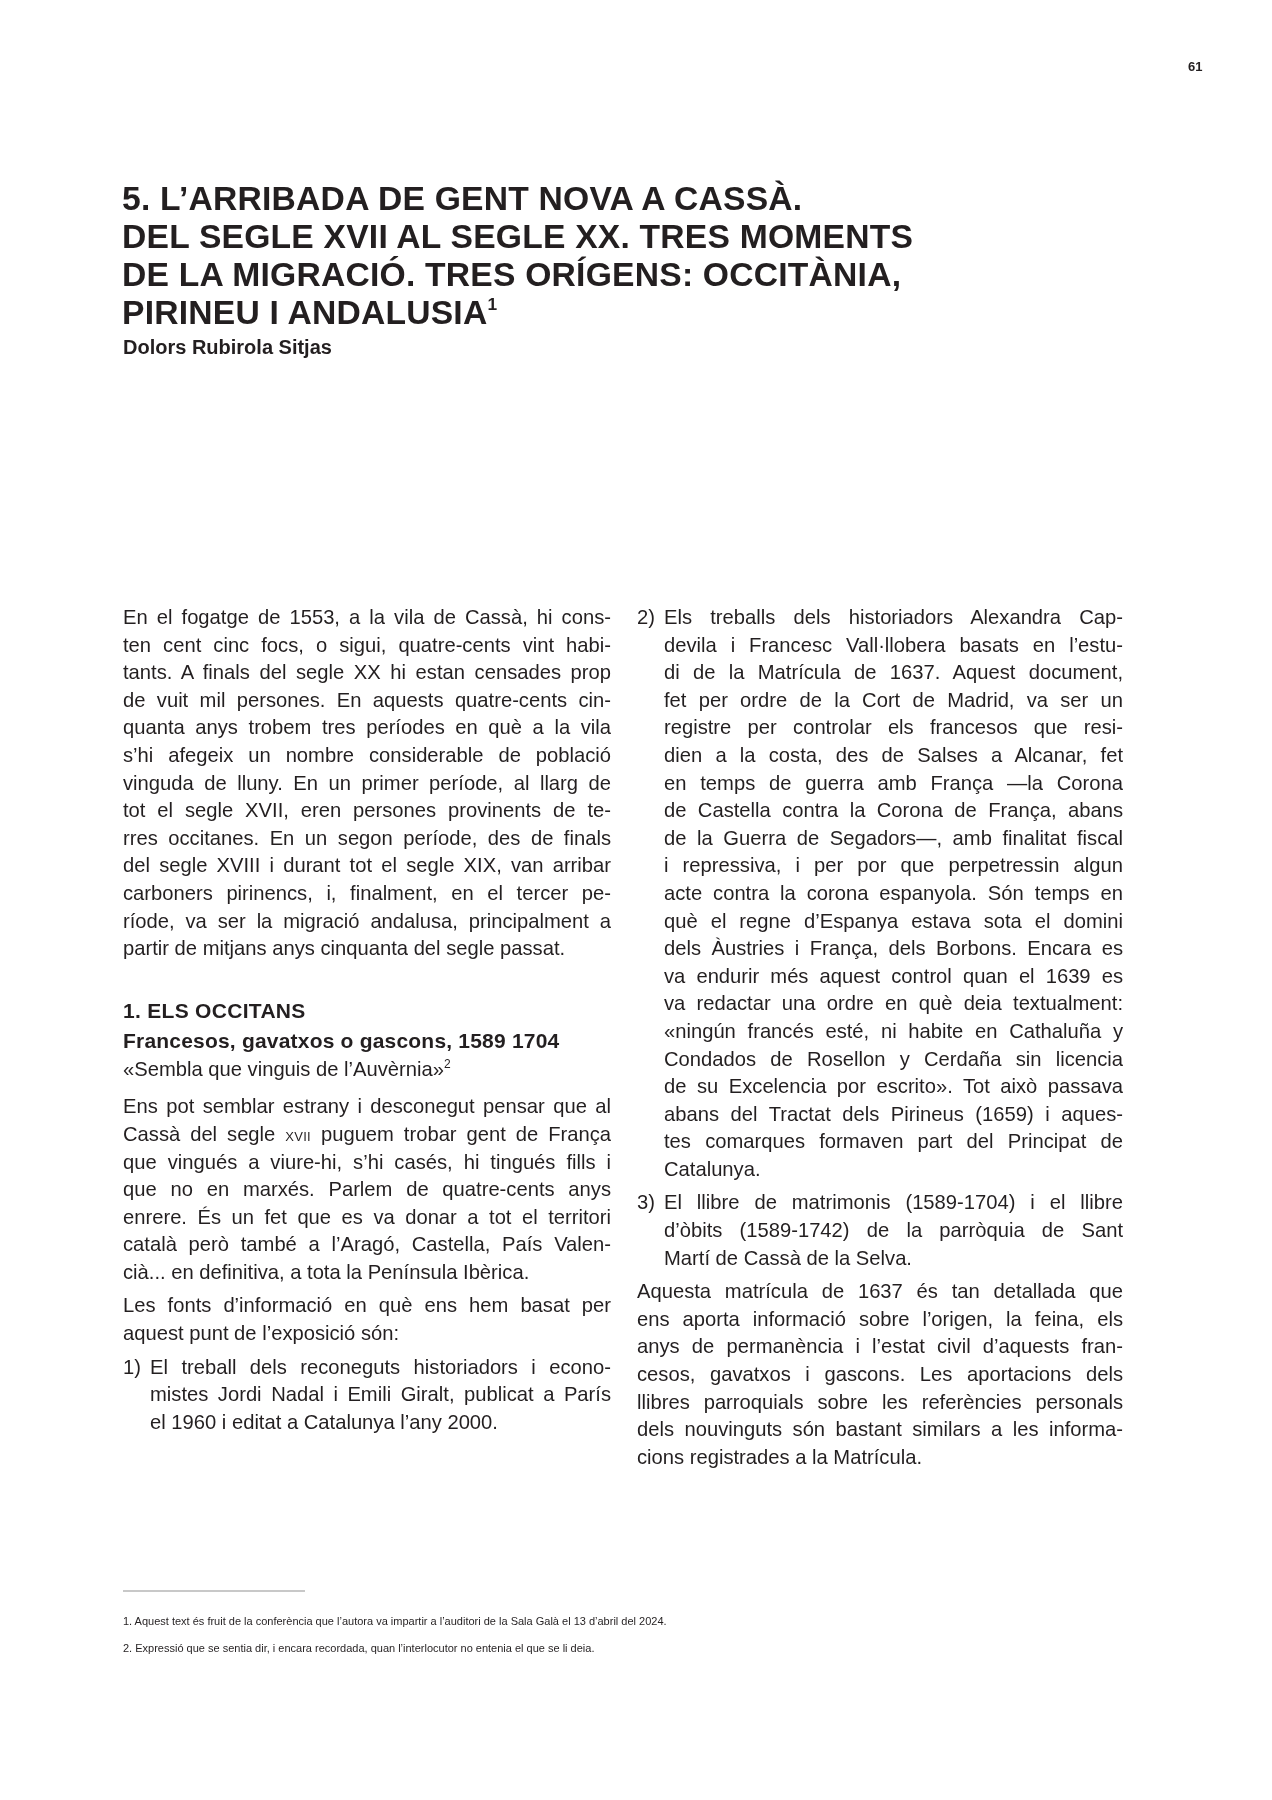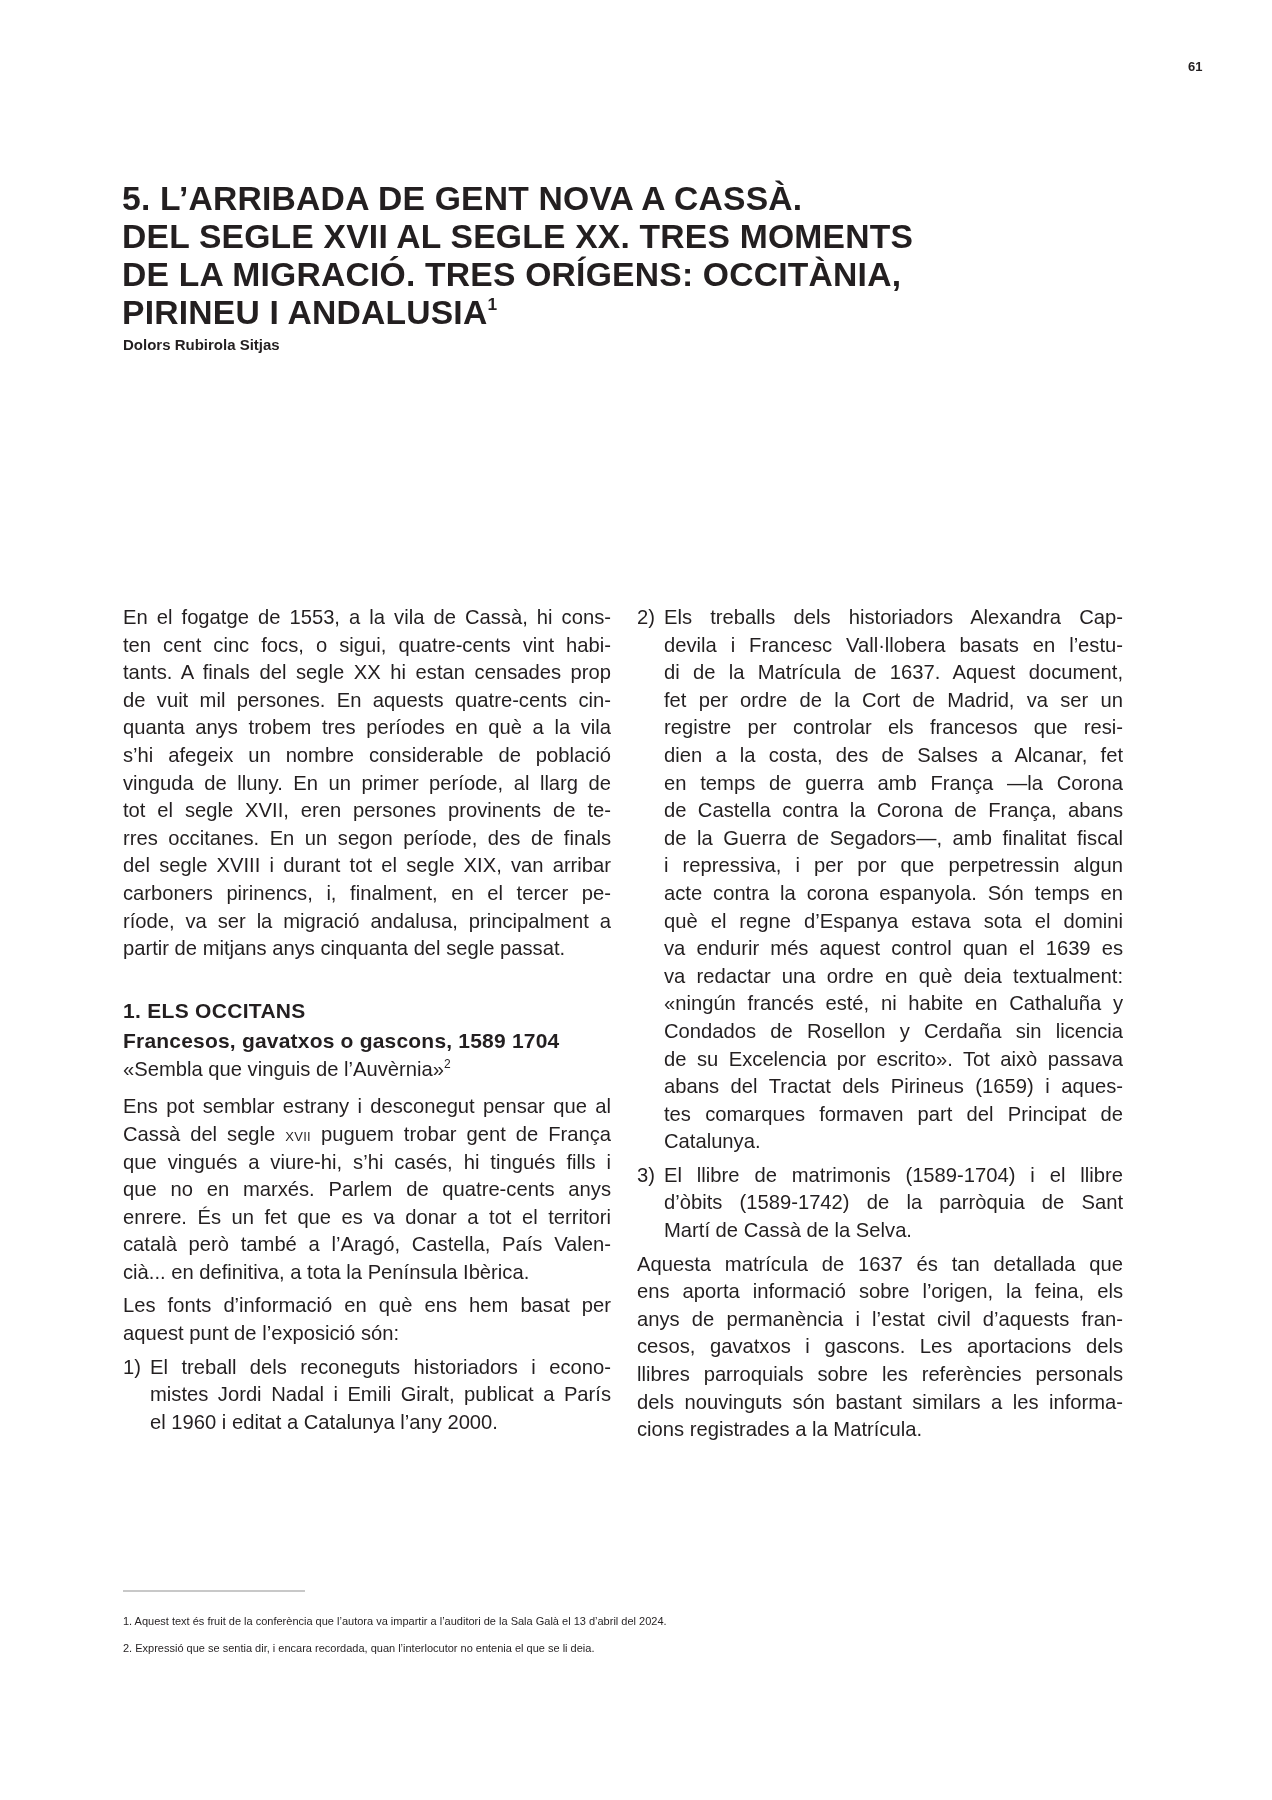--- a/index.html
+++ b/index.html
@@ -4,21 +4,21 @@
 <style>
   html, body { margin: 0; padding: 0; background: #ffffff; }
   body { width: 1272px; height: 1800px; position: relative; overflow: hidden;
          color: #231f20; font-family: "Liberation Sans", sans-serif; }
   .page-number { position: absolute; left: 1188px; top: 59px; font-size: 13px; font-weight: bold; }
   .title { position: absolute; left: 122px; top: 180px; margin: 0; width: 900px;
            font-family: "Liberation Sans", sans-serif; font-weight: bold; font-size: 33px;
            line-height: 38px; letter-spacing: 0.2px; color: #231f20; transform: scaleX(1.02); transform-origin: left; }
   .title .line { display: block; white-space: nowrap; }
   .title sup { font-size: 17px; vertical-align: 14px; line-height: 0; }
-  .author { position: absolute; left: 123px; top: 336px; font-size: 15px; font-weight: bold; margin: 0; }
+  .author { position: absolute; left: 123px; top: 336px; font-size: 20px; font-weight: bold; margin: 0; }
   .col { position: absolute; top: 604px; font-size: 20.2px; line-height: 27.6px; }
   .col-left { left: 123px; width: 488px; }
   .col-right { left: 637px; width: 486px; }
   .col p { margin: 0; text-align: justify; }
   .line { display: block; white-space: nowrap; }
   .jline { display: block; text-align: justify; text-align-last: justify; white-space: normal; height: 27.6px; overflow: hidden; }
   .lastline { display: block; white-space: nowrap; }
   .h2 { font-weight: bold; font-size: 21px; margin-top: 33px; line-height: 30px; letter-spacing: 0.3px; }
   .h3 { font-weight: bold; font-size: 21px; line-height: 30px; letter-spacing: 0.2px; margin-bottom: 0; }
   .quote sup { font-size: 12px; vertical-align: 8px; line-height: 0; }
@@ -100,20 +100,21 @@
       <span class="jline">di de la Matrícula de 1637. Aquest document,</span>
       <span class="jline">fet per ordre de la Cort de Madrid, va ser un</span>
       <span class="jline">registre per controlar els francesos que resi-</span>
       <span class="jline">dien a la costa, des de Salses a Alcanar, fet</span>
       <span class="jline">en temps de guerra amb França —la Corona</span>
       <span class="jline">de Castella contra la Corona de França, abans</span>
       <span class="jline">de la Guerra de Segadors—, amb finalitat fiscal</span>
       <span class="jline">i repressiva, i per por que perpetressin algun</span>
       <span class="jline">acte contra la corona espanyola. Són temps en</span>
       <span class="jline">què el regne d’Espanya estava sota el domini</span>
+      <span class="jline">dels Àustries i França, dels Borbons. Encara es</span>
       <span class="jline">va endurir més aquest control quan el 1639 es</span>
       <span class="jline">va redactar una ordre en què deia textualment:</span>
       <span class="jline">«ningún francés esté, ni habite en Cathaluña y</span>
       <span class="jline">Condados de Rosellon y Cerdaña sin licencia</span>
       <span class="jline">de su Excelencia por escrito». Tot això passava</span>
       <span class="jline">abans del Tractat dels Pirineus (1659) i aques-</span>
       <span class="jline">tes comarques formaven part del Principat de</span>
       <span class="lastline">Catalunya.</span>
     </span>
   </div>

